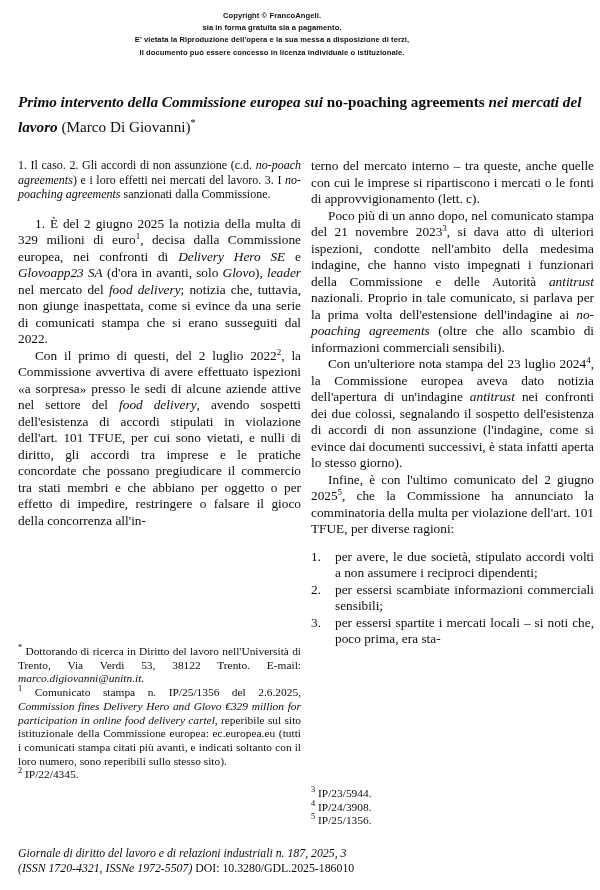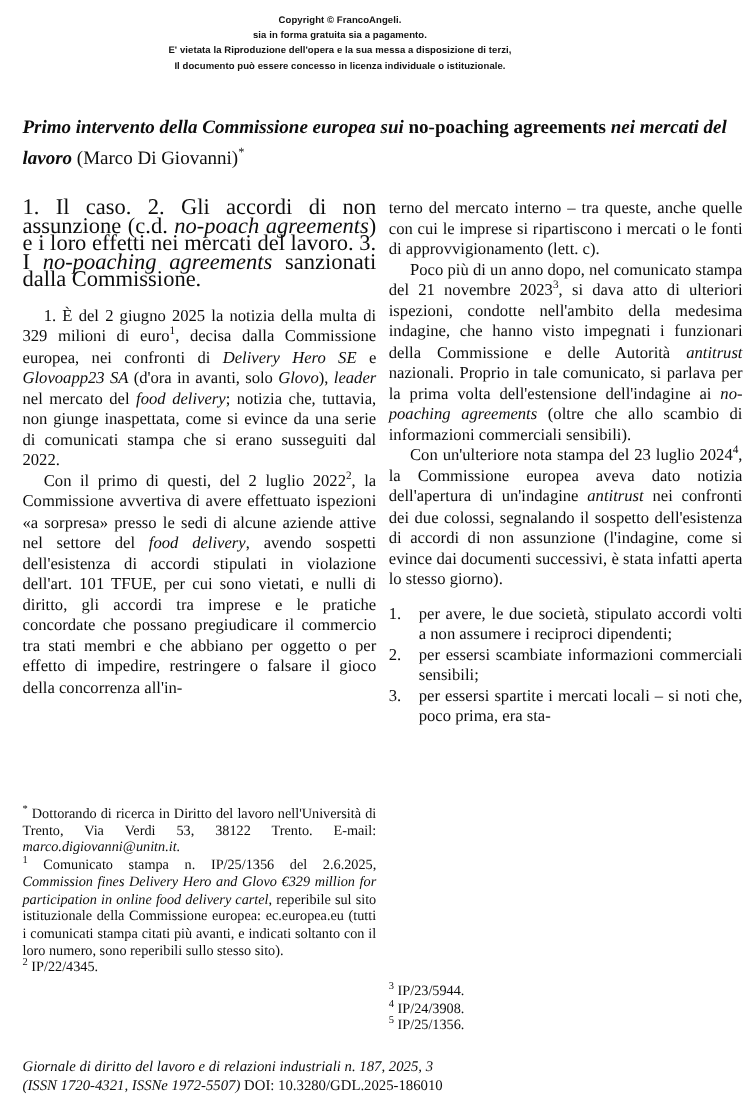--- a/index.html
+++ b/index.html
@@ -64,21 +64,21 @@
   
   .col {
     position: absolute;
     top: 158px;
     width: 283px;
   }
   .col-left  { left: 18px; }
   .col-right { left: 311px; }
 
   .abstract {
-    font-size: 18px;
+    font-size: 12px;
     line-height: 14.6px;
     text-align: justify;
     text-justify: inter-word;
     hyphens: manual;
     margin-bottom: 14px;
   }
   .abstract i { font-style: italic; }
 
   p.body {
     font-size: 13.3px;
@@ -185,20 +185,21 @@
   </div>
 
   <div class="col col-right">
 
     <p class="body noindent">terno del mercato interno – tra queste, anche quelle con cui le imprese si ripartiscono i mercati o le fonti di approvvigionamento (lett. c).</p>
 
     <p class="body"><span>Poco più di un anno dopo, nel comunicato stampa del 21 novembre 2023</span><sup>3</sup><span>, si dava atto di ulteriori ispezioni, condotte nell'ambito della medesima indagine, che hanno visto impegnati i funzionari della Commissione e delle Autorità </span><i>antitrust</i><span> nazionali. Proprio in tale comunicato, si parlava per la prima volta dell'estensione dell'indagine ai </span><i>no-poaching agreements</i><span> (oltre che allo scambio di informazioni commerciali sensibili).</span></p>
 
     <p class="body"><span>Con un'ulteriore nota stampa del 23 luglio 2024</span><sup>4</sup><span>, la Commissione europea aveva dato notizia dell'apertura di un'indagine </span><i>antitrust</i><span> nei confronti dei due colossi, segnalando il sospetto dell'esistenza di accordi di non assunzione (l'indagine, come si evince dai documenti successivi, è stata infatti aperta lo stesso giorno).</span></p>
 
+    <p class="body"><span>Infine, è con l'ultimo comunicato del 2 giugno 2025</span><sup>5</sup><span>, che la Commissione ha annunciato la comminatoria della multa per violazione dell'art. 101 TFUE, per diverse ragioni:</span></p>
 
     <ol class="reasons">
       <li><span class="num">1.</span><span>per avere, le due società, stipulato accordi volti a non assumere i reciproci dipendenti;</span></li>
       <li><span class="num">2.</span><span>per essersi scambiate informazioni commerciali sensibili;</span></li>
       <li><span class="num">3.</span><span>per essersi spartite i mercati locali – si noti che, poco prima, era sta-</span></li>
     </ol>
 
   </div>
 
   <div class="footnotes fn-left">

